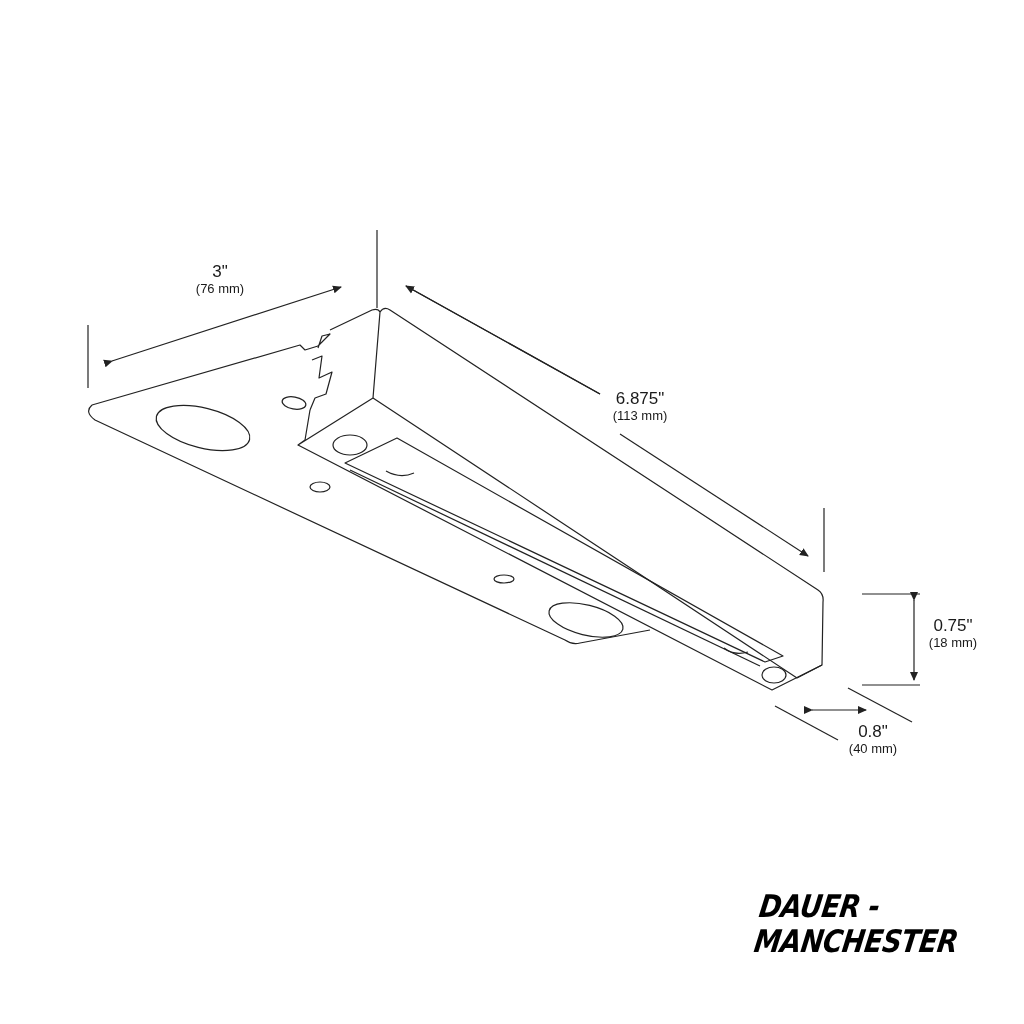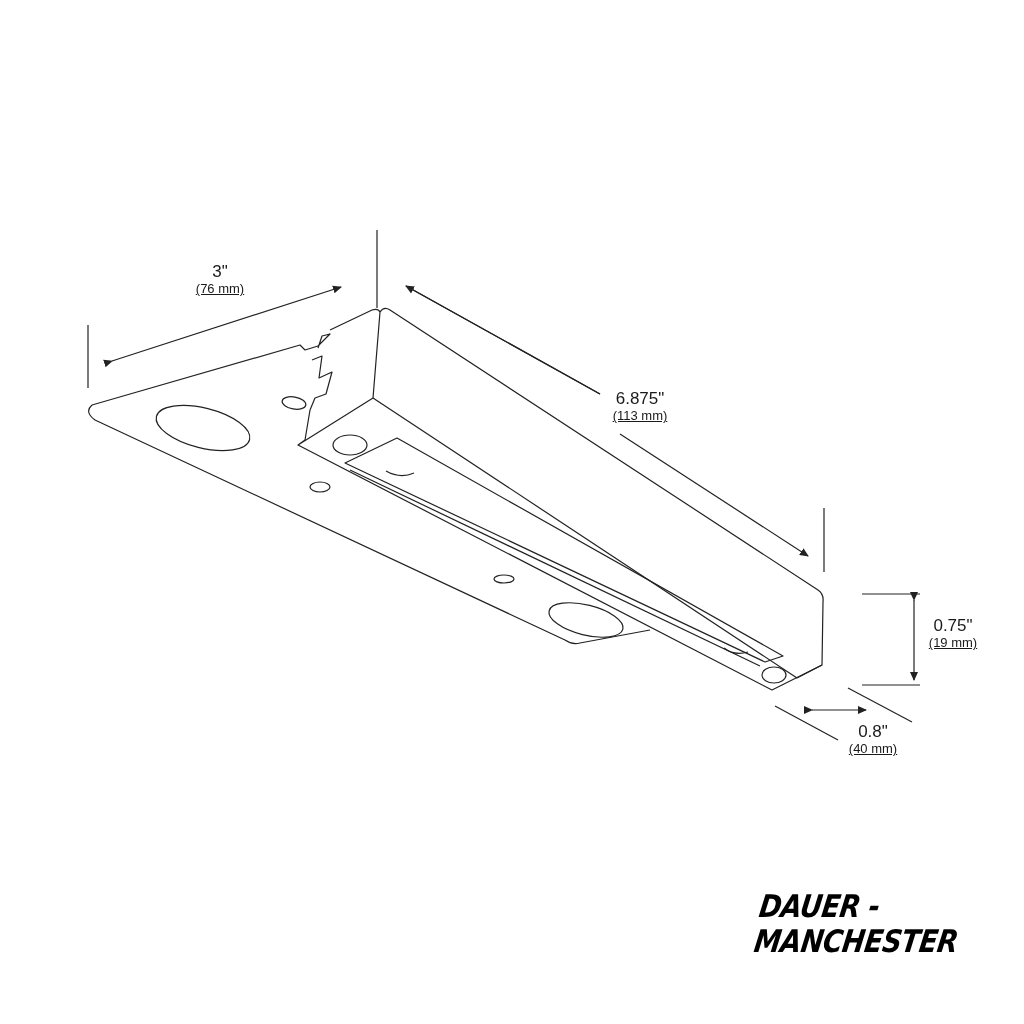--- a/index.html
+++ b/index.html
@@ -1,20 +1,20 @@
 <!DOCTYPE html>
 <html><head>
 <meta charset="utf-8">
 <style>
   html, body { margin: 0; padding: 0; background: #ffffff; }
   body { width: 1024px; height: 1024px; position: relative; overflow: hidden; }
   .canvas { position: absolute; left: 0; top: 0; width: 1024px; height: 1024px; }
   .dim-label { position: absolute; font-family: "Liberation Sans", sans-serif; color: #1a1a1a; text-align: center; }
   .dim-main { font-size: 17px; line-height: 19px; display: block; }
-  .dim-sub { font-size: 13px; line-height: 15px; display: block; text-decoration: underline; }
+  .dim-sub { font-size: 13px; line-height: 15px; display: block; }
   .brand { position: absolute; left: 762px; top: 888px; width: 250px; font-family: "DejaVu Sans", sans-serif; font-weight: bold; font-style: italic; font-size: 27px; letter-spacing: -0.5px; color: #000; transform: skewX(-8deg) scaleY(1.15); transform-origin: left top; }
 </style>
 </head>
 <body>
 
 <svg class="canvas" viewBox="0 0 1024 1024" xmlns="http://www.w3.org/2000/svg">
   <defs>
     <marker id="arr" markerWidth="10" markerHeight="10" refX="8" refY="5" orient="auto" markerUnits="userSpaceOnUse">
       <path d="M0,1 L9,5 L0,9 Z" fill="#222"></path>
     </marker>
@@ -63,20 +63,20 @@
 <div class="dim-label" style="left:180px;top:262px;width:80px;">
   <span class="dim-main">3"</span>
   <span class="dim-sub">(76 mm)</span>
 </div>
 <div class="dim-label" style="left:595px;top:389px;width:90px;">
   <span class="dim-main">6.875"</span>
   <span class="dim-sub">(113 mm)</span>
 </div>
 <div class="dim-label" style="left:918px;top:616px;width:70px;">
   <span class="dim-main">0.75"</span>
-  <span class="dim-sub">(19 mm)</span>
+  <span class="dim-sub">(18 mm)</span>
 </div>
 <div class="dim-label" style="left:838px;top:722px;width:70px;">
   <span class="dim-main">0.8"</span>
   <span class="dim-sub">(40 mm)</span>
 </div>
 
 <div class="brand">DAUER - MANCHESTER</div>
 
 </body></html>

